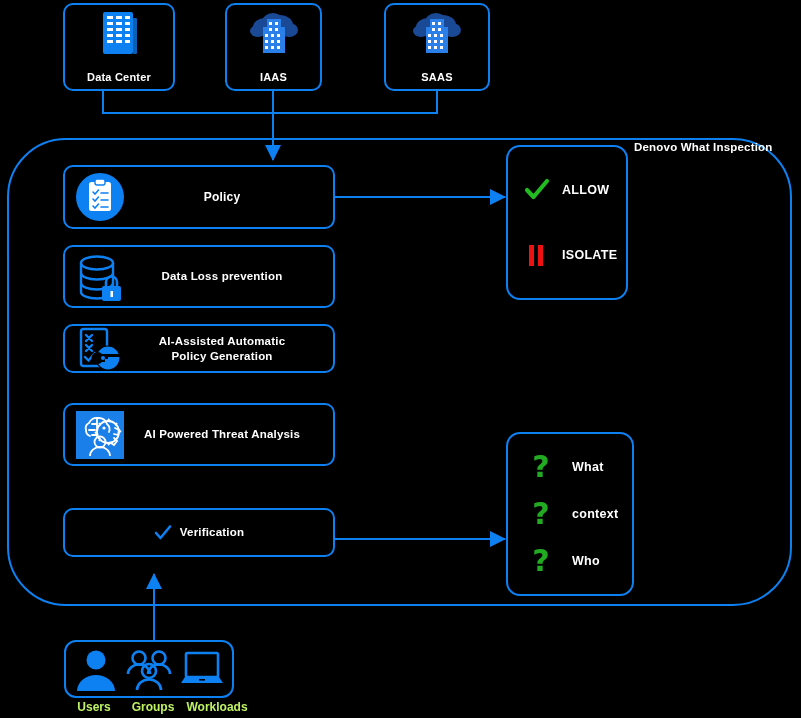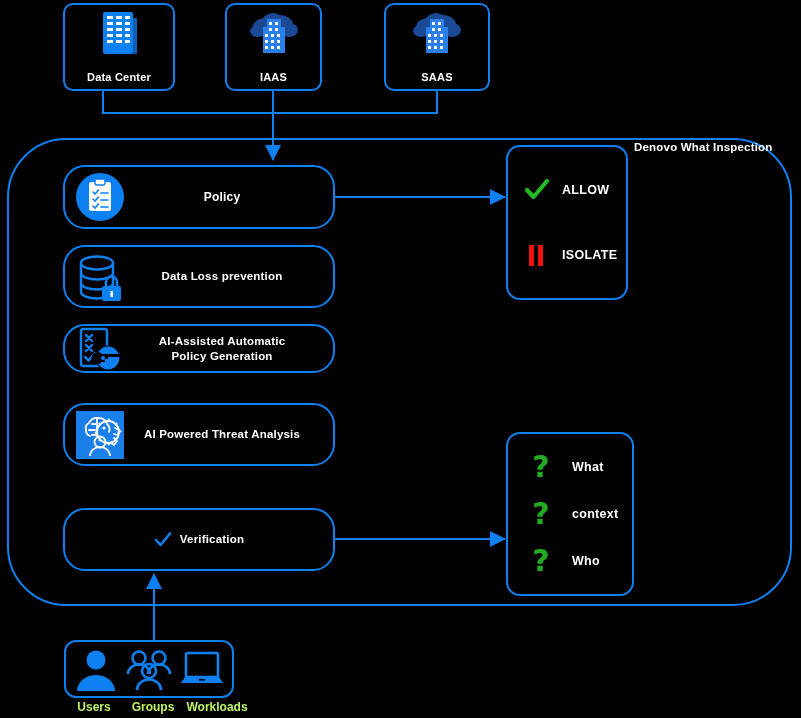--- a/index.html
+++ b/index.html
@@ -18,21 +18,21 @@
     display:flex;flex-direction:column;align-items:center;justify-content:flex-start;
   }
   .srcbox .lbl{
     font-size:11px;font-weight:bold;color:#fff;letter-spacing:.2px;
     position:absolute;bottom:6px;left:0;right:0;text-align:center;
   }
   .srcicon{width:54px;height:54px;margin-top:2px;}
 
   
   .fnbox{
-    border:2px solid #0d80f2;border-radius:22px;background:#000;
+    border:2px solid #0d80f2;border-radius:10px;background:#000;
     display:flex;align-items:center;
   }
   .fnicon{width:58px;height:58px;flex:0 0 58px;margin-left:6px;}
   .fnlabel{
     flex:1;text-align:center;font-size:11.5px;font-weight:bold;color:#fff;
     line-height:1.25;padding-right:18px;letter-spacing:.2px;
   }
   .fnlabel.big{font-size:12px;}
   .fnbox.centered{justify-content:center;}
   .fnbox.centered .fnlabel{padding-right:0;display:flex;align-items:center;gap:8px;justify-content:center;}
@@ -246,21 +246,21 @@
         <circle cx="37" cy="26" r="11"></circle>
         <path d="M37,13 l2.5,2.5 M50,26 l-2.5,-2.5 M37,39 l2.5,-2.5 M24,26 l2.5,2.5
                  M46,17 l-1.8,2.4 M46,35 l-1.8,-2.4 M28,17 l1.8,2.4 M28,35 l1.8,-2.4"></path>
       </g>
       <circle cx="29" cy="36" r="5.5" fill="none" stroke="#fff" stroke-width="1.8"></circle>
       <path d="M19,50 a10,9 0 0 1 20,0" fill="none" stroke="#fff" stroke-width="1.8"></path>
     </svg>
     <div class="fnlabel">AI Powered Threat Analysis</div>
   </div>
 
-  <div class="node fnbox centered" style="left:63px;top:508px;width:272px;height:63px;justify-content:flex-end;">
+  <div class="node fnbox centered" style="left:63px;top:508px;width:272px;height:49px;justify-content:flex-end;">
     <div class="fnlabel">
       <svg width="18" height="18" viewBox="0 0 18 18">
         <path d="M2,9 L6.5,14 L16,2.5" fill="none" stroke="#0d80f2" stroke-width="2.6" stroke-linecap="round" stroke-linejoin="round"></path>
       </svg>
       <span>Verification</span>
     </div>
   </div>
 
   <div class="node panel" style="left:506px;top:145px;width:122px;height:155px;">
     <div class="prow">

